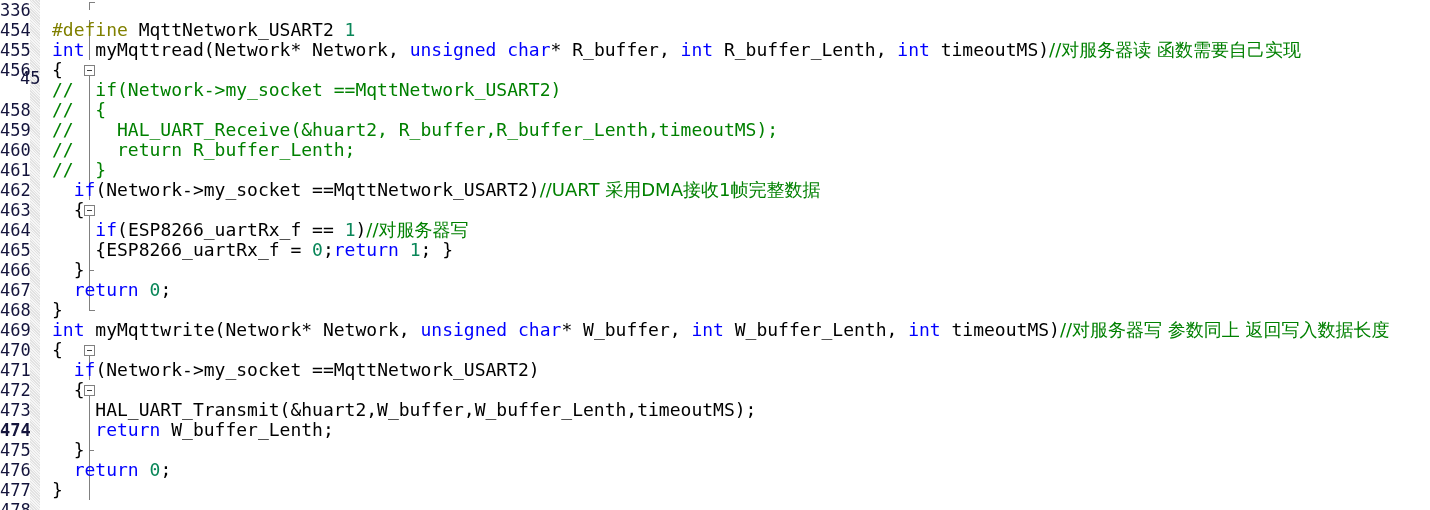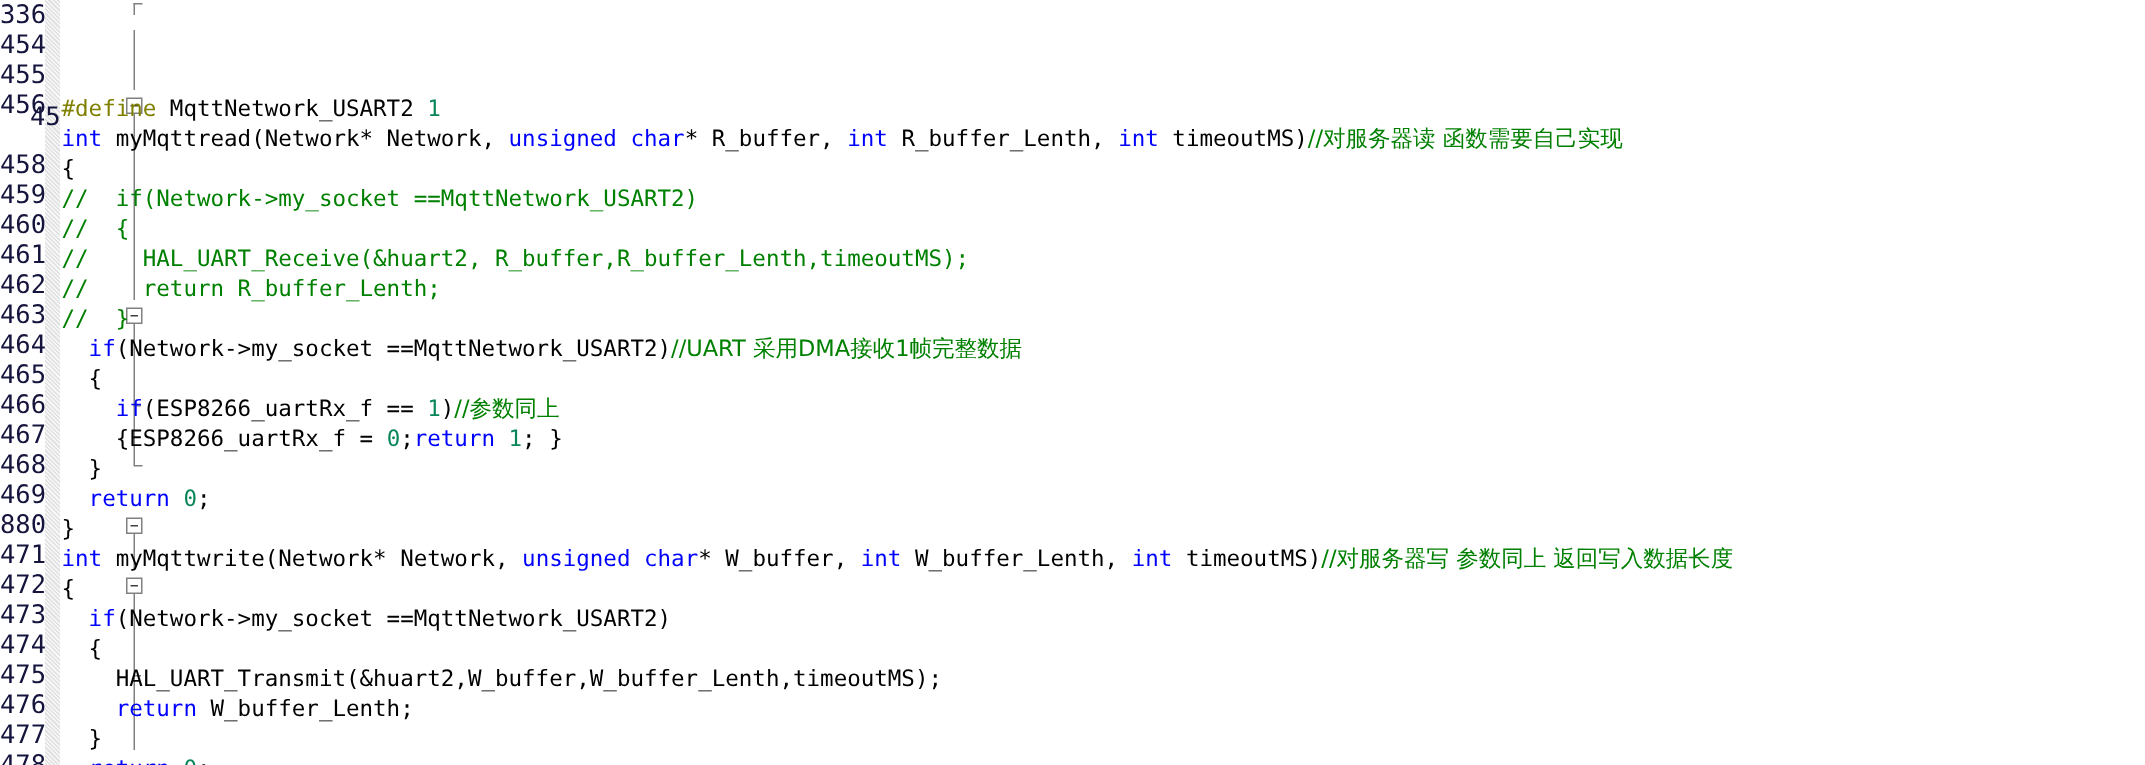--- a/index.html
+++ b/index.html
@@ -105,28 +105,27 @@
   
   #code {
     position: absolute;
     left: 40px;
     top: 0;
     width: 1390px;
     height: 510px;
   }
   .codeline {
     position: absolute;
-    left: 1px;
+    left: 12px;
     height: 20px;
     line-height: 20px;
     white-space: pre;
-    font-size: 15px;
+    font-size: 18px;
     font-family: "DejaVu Sans Mono", "Liberation Mono", monospace;
     color: #000000;
-    margin-top: 42px;
   }
   .tok-kw   { color: #0000ff; }
   .tok-pre  { color: #808000; }
   .tok-num  { color: #098658; }
   .tok-cmt  { color: #008000; }
   .tok-txt  { color: #000000; }
   .cjk      { font-family: "DejaVu Sans", "Liberation Sans", sans-serif; }
 </style>
 </head>
 <body>
@@ -145,25 +144,25 @@
       <div class="lnum" style="top: 140px;">460</div>
       <div class="lnum" style="top: 160px;">461</div>
       <div class="lnum" style="top: 180px;">462</div>
       <div class="lnum" style="top: 200px;">463</div>
       <div class="lnum" style="top: 220px;">464</div>
       <div class="lnum" style="top: 240px;">465</div>
       <div class="lnum" style="top: 260px;">466</div>
       <div class="lnum" style="top: 280px; text-align: center;">467</div>
       <div class="lnum" style="top: 300px;">468</div>
       <div class="lnum" style="top: 320px;">469</div>
-      <div class="lnum" style="top: 340px;">880</div>
+      <div class="lnum" style="top: 340px;">470</div>
       <div class="lnum" style="top: 360px;">471</div>
       <div class="lnum" style="top: 380px;">472</div>
       <div class="lnum" style="top: 400px;">473</div>
-      <div class="lnum" style="top: 420px;">474</div>
+      <div class="lnum" style="top: 420px; font-weight: bold;">474</div>
       <div class="lnum" style="top: 440px;">475</div>
       <div class="lnum" style="top: 460px;">476</div>
       <div class="lnum" style="top: 480px;">477</div>
       <div class="lnum" style="top: 500px;">478</div>
     </div>
 
   <div id="fold-column">
       <div class="fold-line" style="top: 2px; height: 8px;"></div>
       <div class="fold-end" style="top: 2px;"></div>
       <div class="fold-line" style="top: 20px; height: 20px;"></div>
@@ -203,21 +202,21 @@
       <div class="codeline" style="top: 20px;"><span class="tok-pre">#define</span><span class="tok-txt"> MqttNetwork_USART2 </span><span class="tok-num">1</span></div>
       <div class="codeline" style="top: 40px;"><span class="tok-kw">int</span><span class="tok-txt"> myMqttread(Network* Network, </span><span class="tok-kw">unsigned</span><span class="tok-txt"> </span><span class="tok-kw">char</span><span class="tok-txt">* R_buffer, </span><span class="tok-kw">int</span><span class="tok-txt"> R_buffer_Lenth, </span><span class="tok-kw">int</span><span class="tok-txt"> timeoutMS)</span><span class="tok-cmt cjk">//对服务器读 函数需要自己实现</span></div>
       <div class="codeline" style="top: 60px;"><span class="tok-txt">{</span></div>
       <div class="codeline" style="top: 80px;"><span class="tok-cmt">//  if(Network-&gt;my_socket ==MqttNetwork_USART2)</span></div>
       <div class="codeline" style="top: 100px;"><span class="tok-cmt">//  {</span></div>
       <div class="codeline" style="top: 120px;"><span class="tok-cmt">//    HAL_UART_Receive(&amp;huart2, R_buffer,R_buffer_Lenth,timeoutMS);</span></div>
       <div class="codeline" style="top: 140px;"><span class="tok-cmt">//    return R_buffer_Lenth;</span></div>
       <div class="codeline" style="top: 160px;"><span class="tok-cmt">//  }</span></div>
       <div class="codeline" style="top: 180px;"><span class="tok-txt">  </span><span class="tok-kw">if</span><span class="tok-txt">(Network-&gt;my_socket ==MqttNetwork_USART2)</span><span class="tok-cmt cjk">//UART 采用DMA接收1帧完整数据</span></div>
       <div class="codeline" style="top: 200px;"><span class="tok-txt">  {</span></div>
-      <div class="codeline" style="top: 220px;"><span class="tok-txt">    </span><span class="tok-kw">if</span><span class="tok-txt">(ESP8266_uartRx_f == </span><span class="tok-num">1</span><span class="tok-txt">)</span><span class="tok-cmt cjk">//参数同上</span></div>
+      <div class="codeline" style="top: 220px;"><span class="tok-txt">    </span><span class="tok-kw">if</span><span class="tok-txt">(ESP8266_uartRx_f == </span><span class="tok-num">1</span><span class="tok-txt">)</span><span class="tok-cmt cjk">//对服务器写</span></div>
       <div class="codeline" style="top: 240px;"><span class="tok-txt">    {ESP8266_uartRx_f = </span><span class="tok-num">0</span><span class="tok-txt">;</span><span class="tok-kw">return</span><span class="tok-txt"> </span><span class="tok-num">1</span><span class="tok-txt">; }</span></div>
       <div class="codeline" style="top: 260px;"><span class="tok-txt">  }</span></div>
       <div class="codeline" style="top: 280px;"><span class="tok-txt">  </span><span class="tok-kw">return</span><span class="tok-txt"> </span><span class="tok-num">0</span><span class="tok-txt">;</span></div>
       <div class="codeline" style="top: 300px;"><span class="tok-txt">}</span></div>
       <div class="codeline" style="top: 320px;"><span class="tok-kw">int</span><span class="tok-txt"> myMqttwrite(Network* Network, </span><span class="tok-kw">unsigned</span><span class="tok-txt"> </span><span class="tok-kw">char</span><span class="tok-txt">* W_buffer, </span><span class="tok-kw">int</span><span class="tok-txt"> W_buffer_Lenth, </span><span class="tok-kw">int</span><span class="tok-txt"> timeoutMS)</span><span class="tok-cmt cjk">//对服务器写 参数同上 返回写入数据长度</span></div>
       <div class="codeline" style="top: 340px;"><span class="tok-txt">{</span></div>
       <div class="codeline" style="top: 360px;"><span class="tok-txt">  </span><span class="tok-kw">if</span><span class="tok-txt">(Network-&gt;my_socket ==MqttNetwork_USART2)</span></div>
       <div class="codeline" style="top: 380px;"><span class="tok-txt">  {</span></div>
       <div class="codeline" style="top: 400px;"><span class="tok-txt">    HAL_UART_Transmit(&amp;huart2,W_buffer,W_buffer_Lenth,timeoutMS);</span></div>
       <div class="codeline" style="top: 420px; text-align: center;"><span class="tok-txt">    </span><span class="tok-kw">return</span><span class="tok-txt"> W_buffer_Lenth;</span></div>

